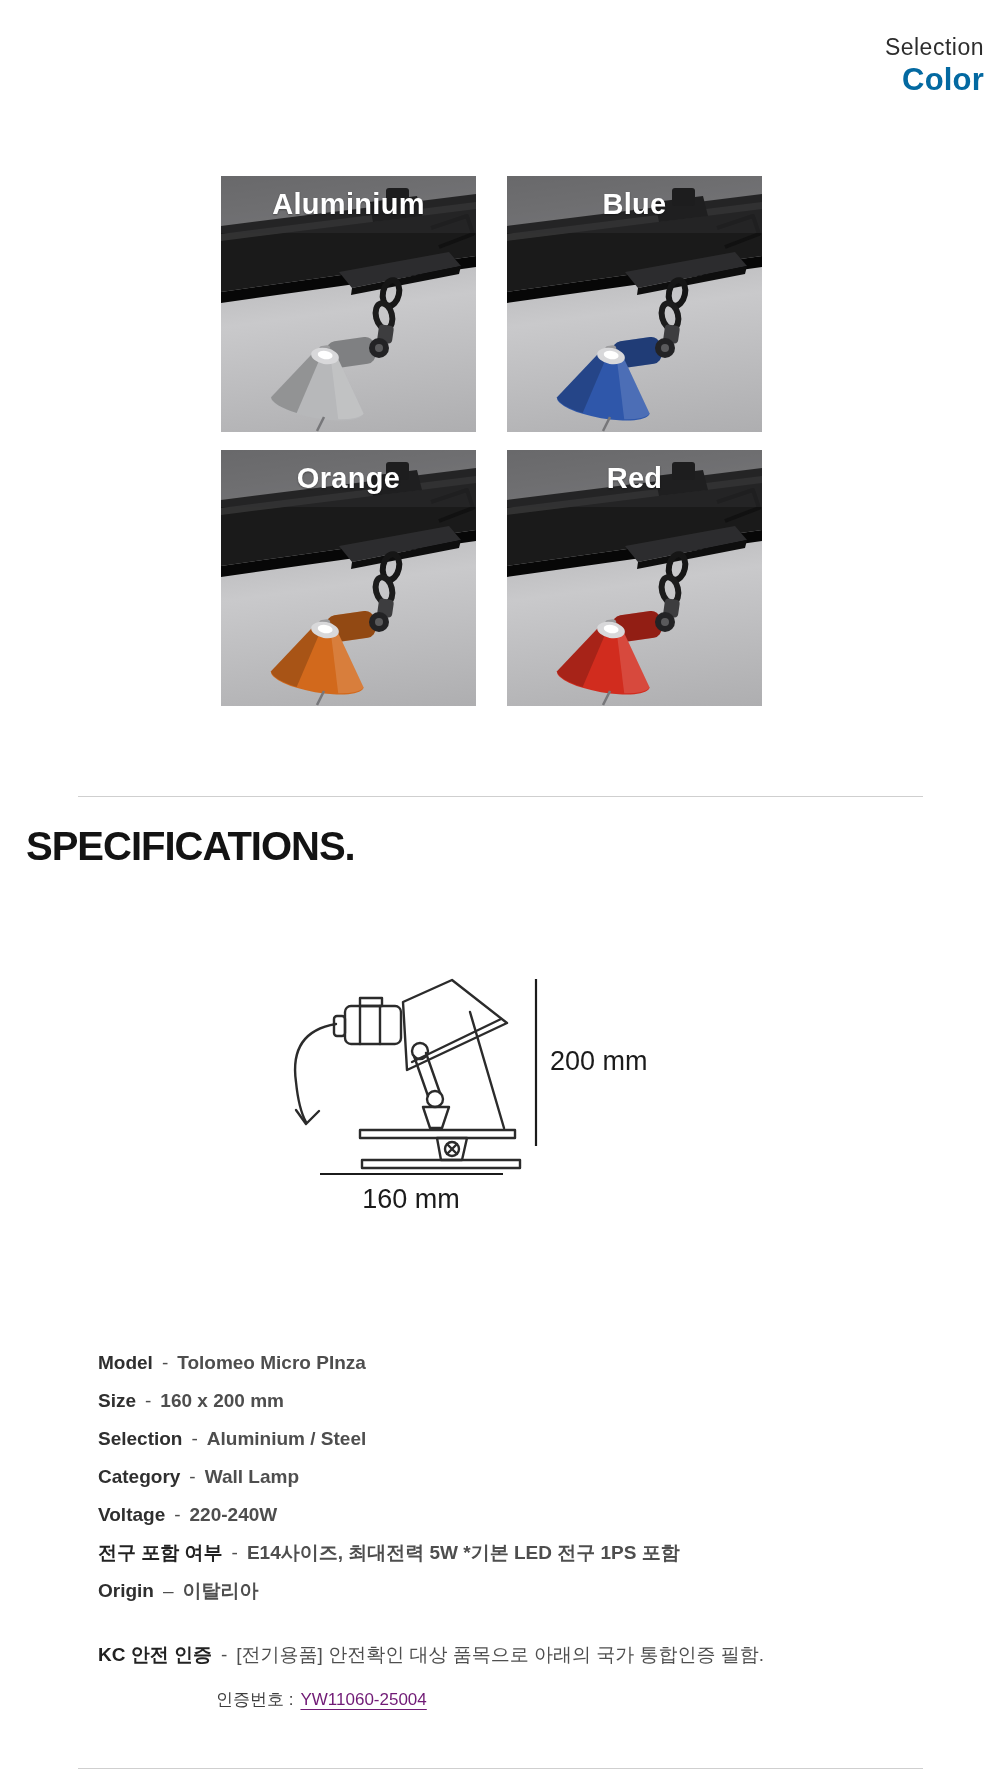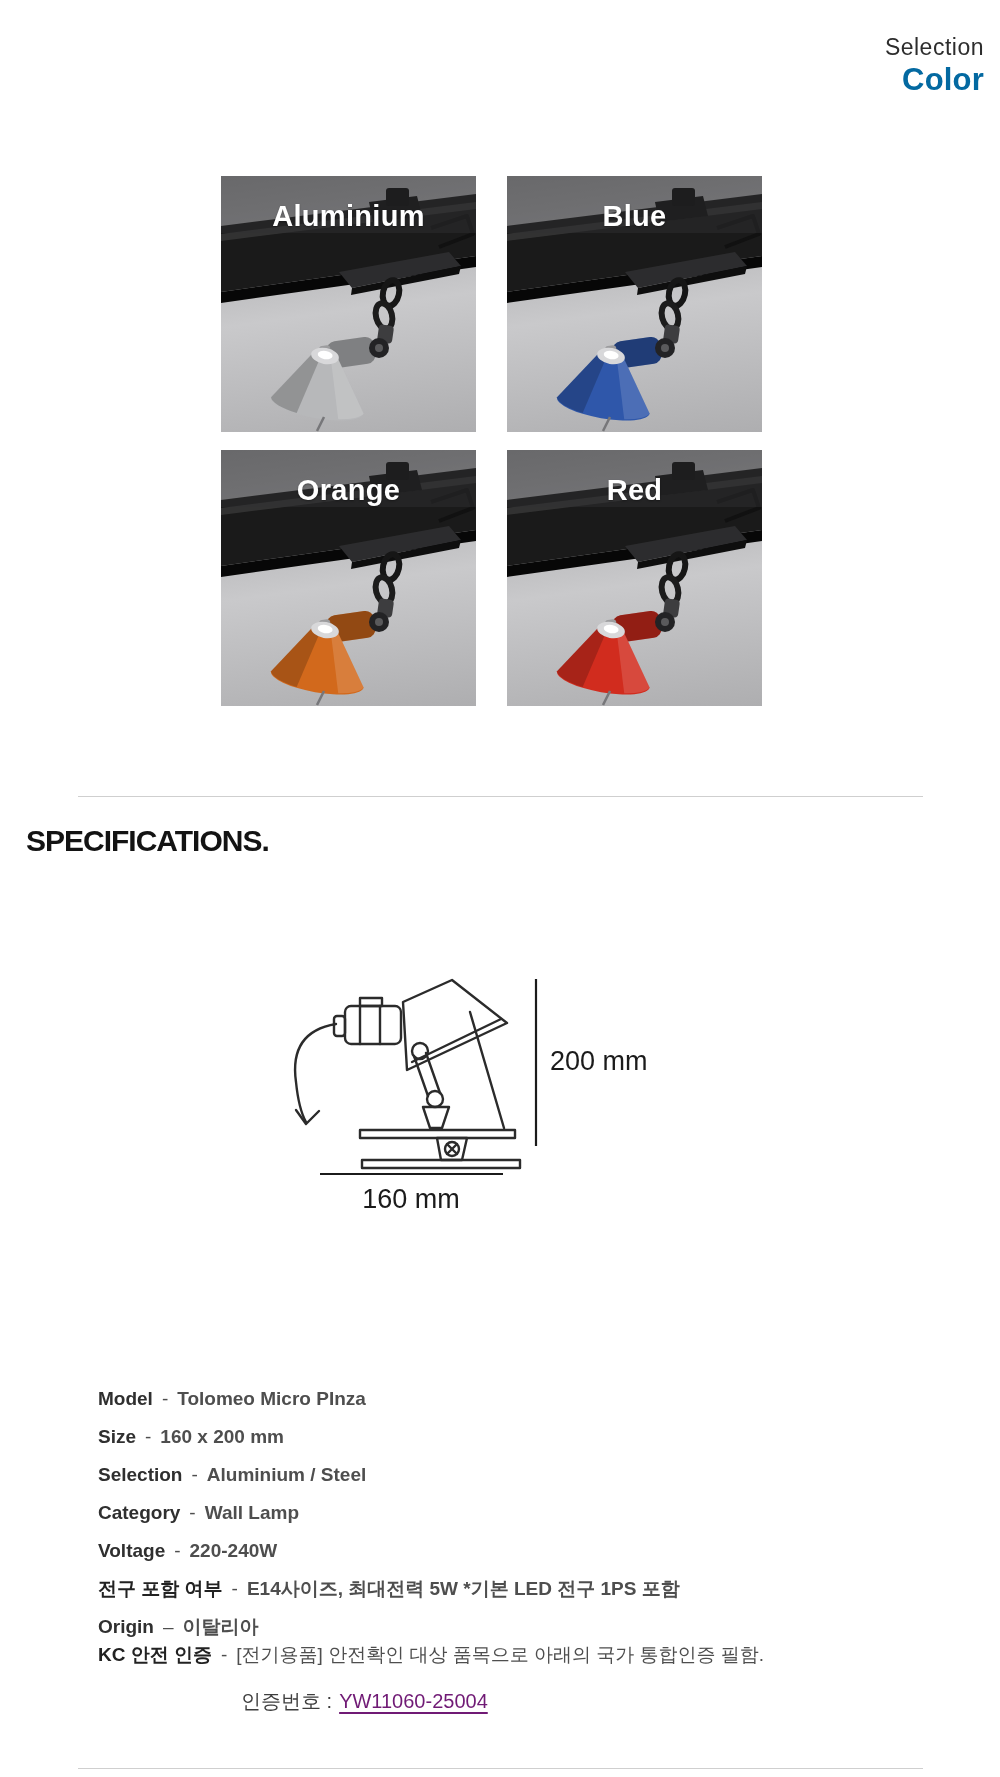--- a/index.html
+++ b/index.html
@@ -9,46 +9,46 @@
   
   .hdr{position:absolute;left:0;width:984px;text-align:right;}
   .hdr.sub{top:34px;font-size:23px;font-weight:400;color:#2d2d2d;letter-spacing:.5px;}
   .hdr.ttl{top:62px;font-size:31px;font-weight:700;color:#0369a1;letter-spacing:.2px;}
 
   
   .photo{position:absolute;width:255px;height:256px;margin:0;overflow:hidden;
          background:linear-gradient(172deg,#9d9d9f 0%,#c9c9cb 52%,#aeaeb0 100%);}
   .photo svg{position:absolute;inset:0;display:block;}
   .band{position:absolute;top:0;left:0;width:100%;height:57px;
-        background:rgba(48,48,50,0.48);display:flex;align-items:flex-end;justify-content:center;}
+        background:rgba(48,48,50,0.48);display:flex;align-items:center;justify-content:center;}
   .band span{color:#fff;font-size:29px;font-weight:700;letter-spacing:.3px;
              text-shadow:0 1px 2px rgba(0,0,0,.35);}
 
   
   .rule{position:absolute;left:78px;width:845px;height:1px;background:#cfcfcf;}
 
   
-  .spec-h{position:absolute;left:26px;top:824px;font-size:30px;font-weight:800;
+  .spec-h{position:absolute;left:26px;top:824px;font-size:40px;font-weight:800;
           color:#131313;letter-spacing:-1px;}
 
   .drawing{position:absolute;left:240px;top:950px;width:420px;height:270px;}
   .drawing text{font-family:"Liberation Sans","DejaVu Sans",sans-serif;fill:#1b1b1b;}
 
-  .spec-list{position:absolute;left:98px;top:1380px;text-align:center;}
+  .spec-list{position:absolute;left:98px;top:1344px;text-align:center;}
   .srow{height:38px;display:flex;align-items:center;font-size:19px;white-space:nowrap;}
   .srow .lab{color:#2f2f2f;font-weight:600;}
   .srow.kbold .lab{font-weight:700;color:#222;}
   .srow .sep{margin:0 9px;color:#4e4e4e;}
   .srow .val{color:#4e4e4e;font-weight:700;}
 
   .kc-row{position:absolute;left:98px;top:1642px;font-size:19px;display:flex;align-items:center;white-space:nowrap;}
   .kc-row .lab{font-weight:700;color:#222;}
   .kc-row .sep{margin:0 9px;color:#4e4e4e;}
   .kc-row .val{color:#4e4e4e;}
-  .cert-row{position:absolute;left:241px;top:1688px;font-size:20px;color:#3d3d3d;display:flex;align-items:center;white-space:nowrap;}
+  .cert-row{position:absolute;left:216px;top:1688px;font-size:17px;color:#3d3d3d;display:flex;align-items:center;white-space:nowrap;}
   .cert-row .num{margin-left:7px;color:#701a75;text-decoration:underline;text-underline-offset:4px;}
 </style>
 </head>
 <body>
 
 <div id="page">
 
   <div class="hdr sub">Selection</div>
   <div class="hdr ttl">Color</div>
 

